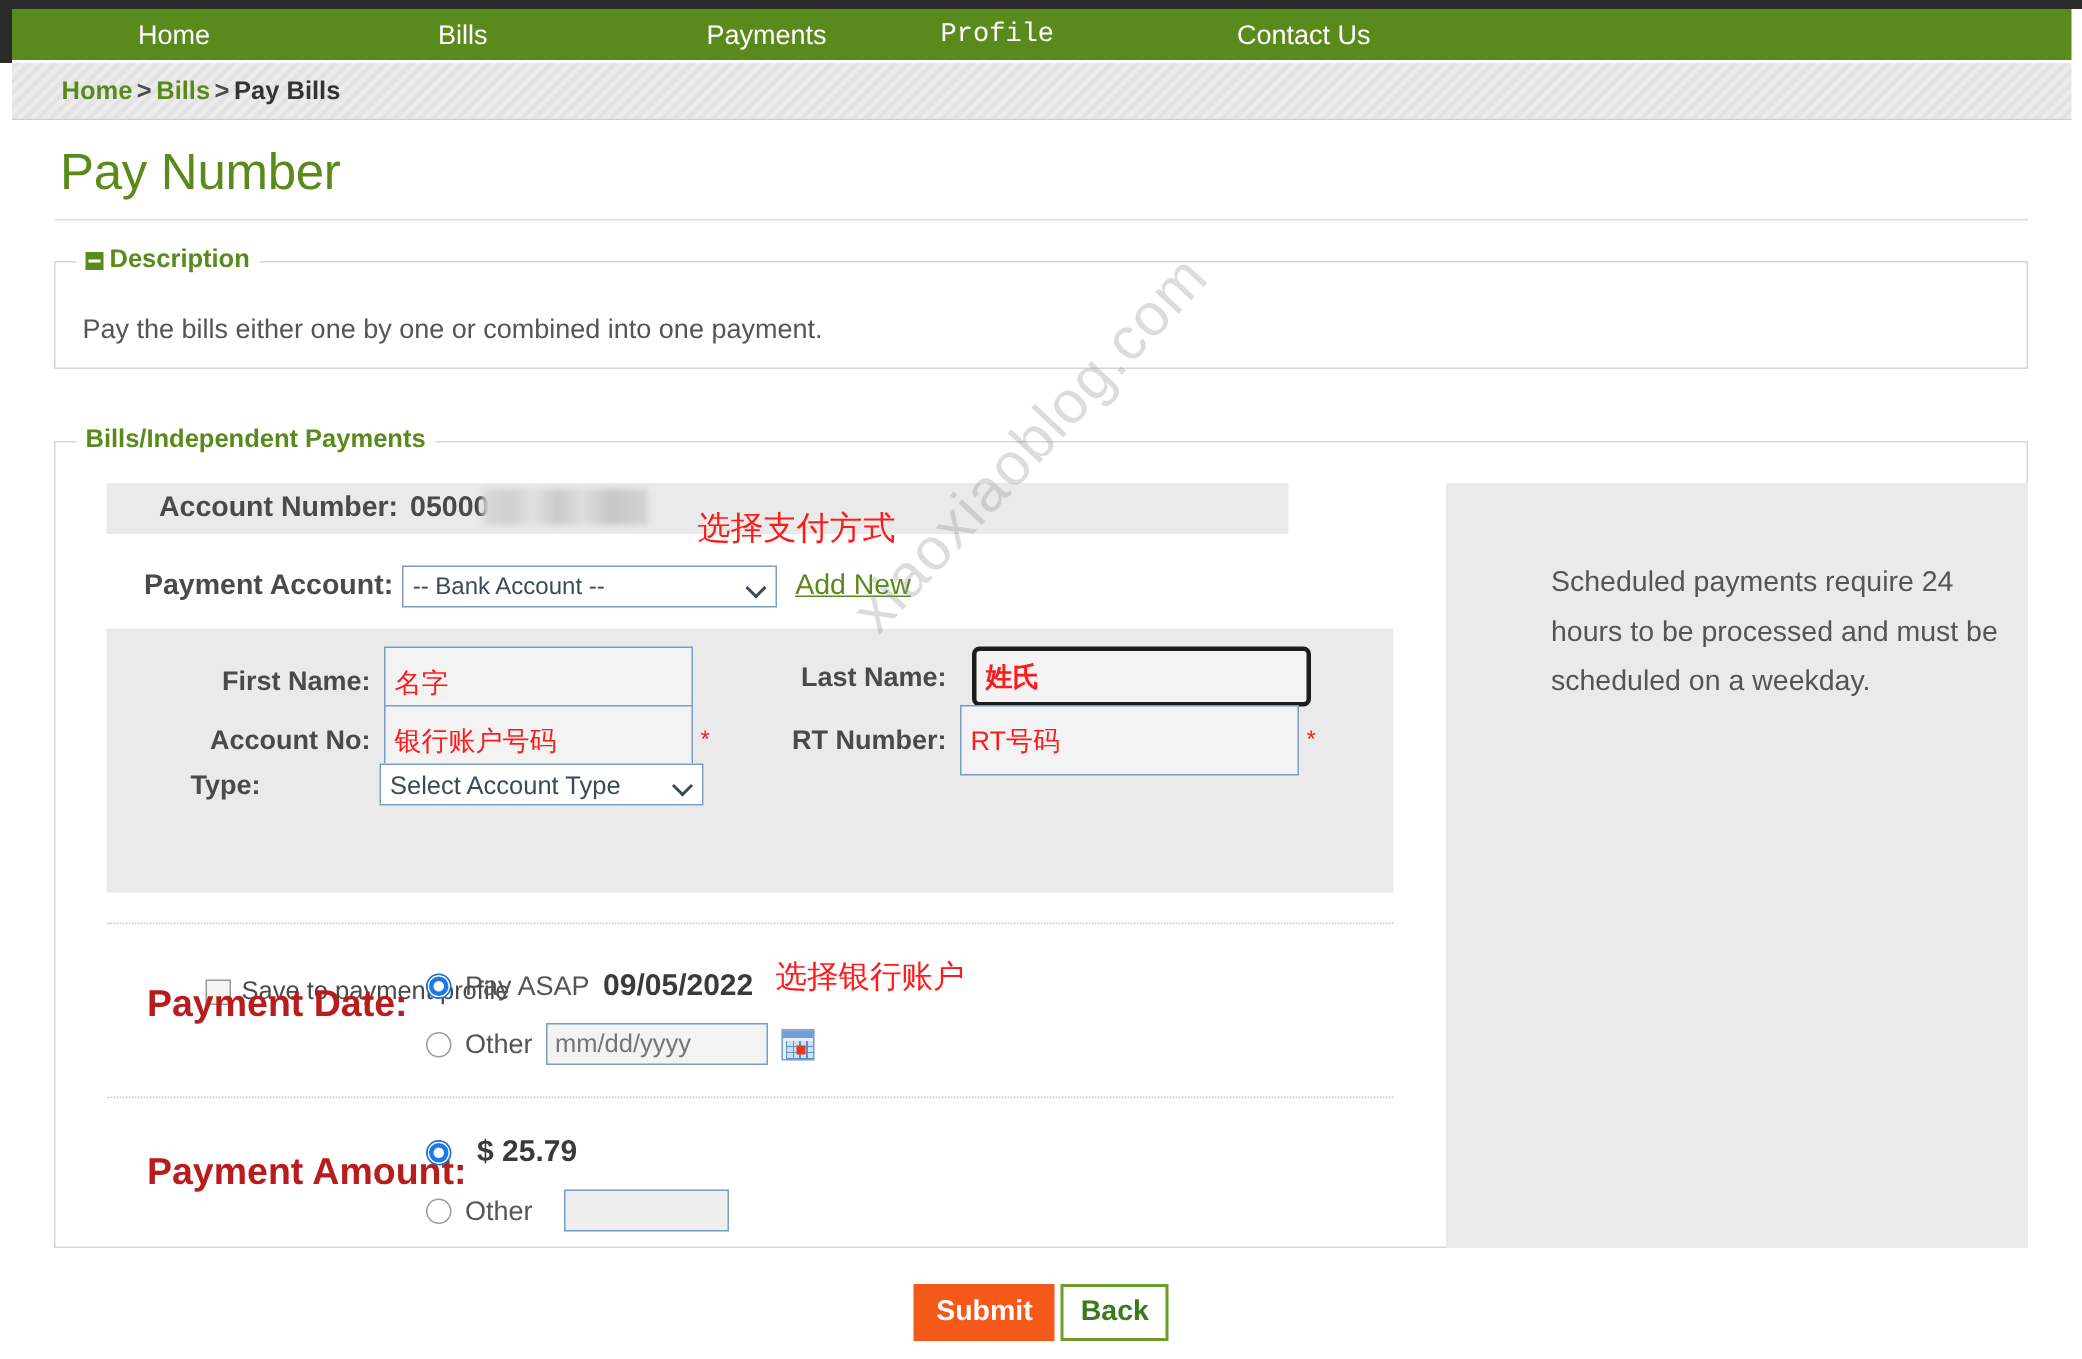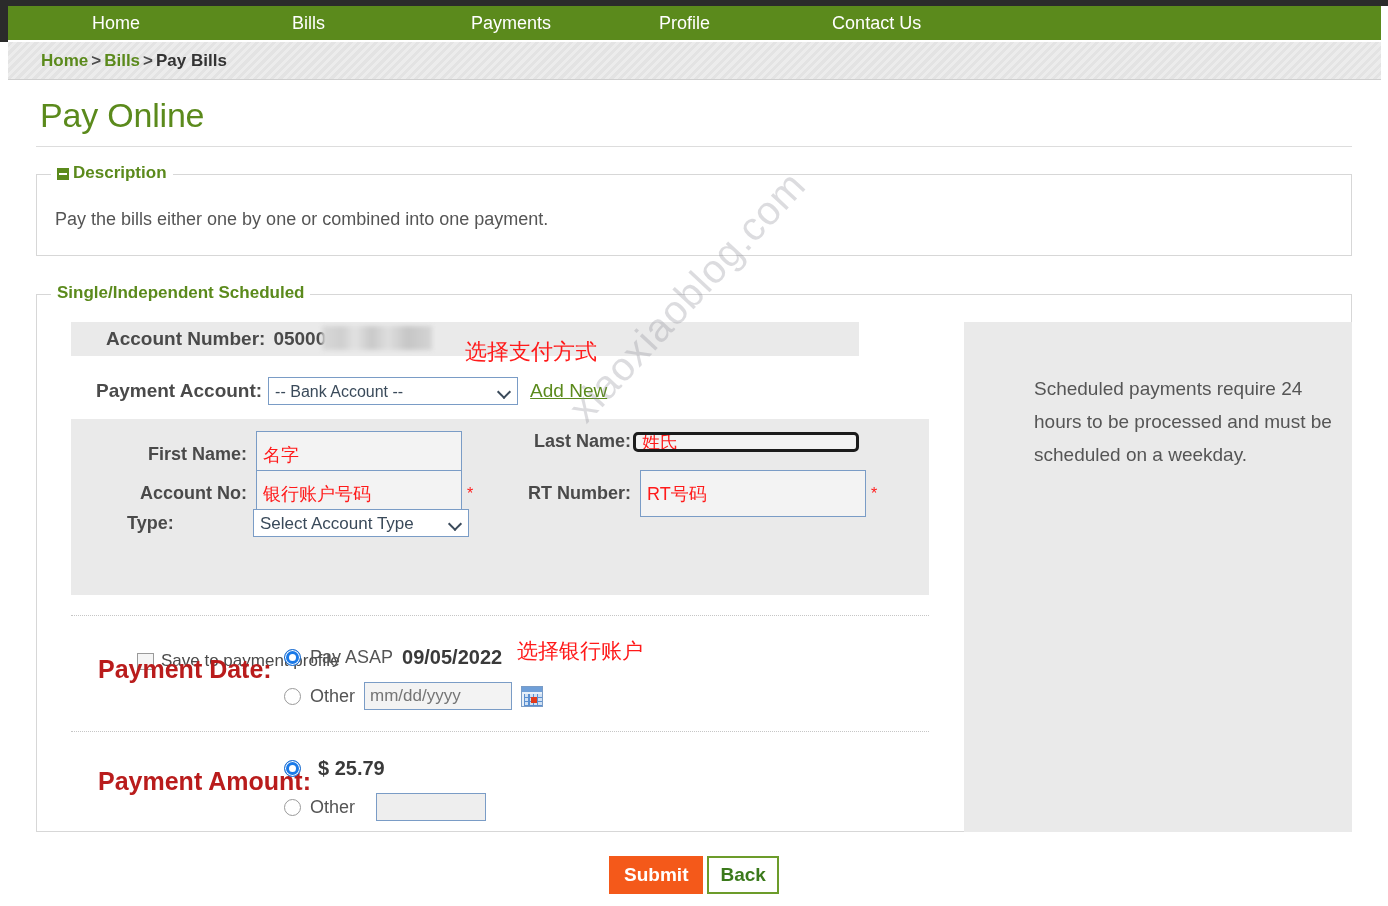--- a/index.html
+++ b/index.html
@@ -40,21 +40,21 @@
     color: #ffffff;
     font-size: 18px;
     font-weight: 500;
     text-decoration: none;
     white-space: nowrap;
     line-height: 34px;
   }
   .nav-item:nth-child(1) { margin-left: 84px; }
   .nav-item:nth-child(2) { margin-left: 152px; }
   .nav-item:nth-child(3) { margin-left: 146px; }
-  .nav-item:nth-child(4) { margin-left: 108px; }
+  .nav-item:nth-child(4) { margin-left: 76px; font-family: Liberation Mono, monospace; }
   .nav-item:nth-child(5) { margin-left: 122px; }
 
   
   .breadcrumb-bar {
     position: absolute; left: 8px; top: 42px;
     width: 1373px; height: 38px;
     background: repeating-linear-gradient(
        -45deg,
        #ececec 0px, #ececec 3px,
        #e3e3e3 3px, #e3e3e3 6px);
@@ -110,21 +110,21 @@
     top: 1px;
   }
   .collapse-icon::after {
     content: "";
     position: absolute;
     left: 2px; top: 5px;
     width: 8px; height: 2px;
     background: #ffffff;
   }
 
-  #fs-description { left: 36px; top: 174px; width: 1316px; height: 82px; }
+  #fs-description { left: 36px; top: 174px; width: 1316px; height: 72px; }
   .desc-text {
     position: absolute; left: 18px; top: 34px;
     font-size: 18px; color: #555555;
   }
 
   #fs-payments { left: 36px; top: 294px; width: 1316px; height: 538px; }
 
   
   .acct-bar {
     position: absolute; left: 34px; top: 27px;
@@ -402,34 +402,34 @@
     <a class="nav-item" href="#">Profile</a>
     <a class="nav-item" href="#">Contact Us</a>
   </div>
 
   <div class="breadcrumb-bar">
     <div class="breadcrumb">
       <a class="bc-link" href="#">Home</a><span class="bc-sep">&gt;</span><a class="bc-link" href="#">Bills</a><span class="bc-sep">&gt;</span><span class="bc-cur">Pay Bills</span>
     </div>
   </div>
 
-  <div class="page-title">Pay Online</div>
+  <div class="page-title">Pay Number</div>
   <div class="title-rule"></div>
 
   <div class="fieldset" id="fs-description">
     <div class="legend">
       <span class="collapse-icon"></span>
       <span>Description</span>
     </div>
     <div class="desc-text">Pay the bills either one by one or combined into one payment.</div>
   </div>
 
   <div class="fieldset" id="fs-payments">
     <div class="legend">
-      <span>Single/Independent Scheduled</span>
+      <span>Bills/Independent Payments</span>
     </div>
 
     <div class="acct-bar">
       <span class="acct-label">Account Number:</span>
       <span class="acct-value">05000</span>
       <span class="redaction"></span>
     </div>
 
     <div class="annot-red" id="annot-pay-method">选择支付方式</div>
 
@@ -445,21 +445,21 @@
 
     <div class="bank-box">
 
       <div class="bf-row" style="left:56px; top:12px;">
         <span class="bf-label" style="width:120px;">First Name:</span>
         <input class="txt" style="width: 206px; margin-left: 9px;" value="名字">
       </div>
 
       <div class="bf-row" style="left:446px; top:12px;">
         <span class="bf-label" style="width:114px;">Last Name:</span>
-        <input class="txt focused" style="width: 226px; margin-left: 2px; height: 20px;" value="姓氏">
+        <input class="txt focused" style="width: 226px; margin-left: 17px; height: 40px; font-weight: bold;" value="姓氏">
       </div>
 
       <div class="bf-row" style="left:56px; top:51px;">
         <span class="bf-label" style="width:120px;">Account No:</span>
         <input class="txt" style="width: 206px; margin-left: 9px;" value="银行账户号码">
         <span class="req">*</span>
       </div>
 
       <div class="bf-row" style="left:446px; top:51px;">
         <span class="bf-label" style="width:114px;">RT Number:</span>

